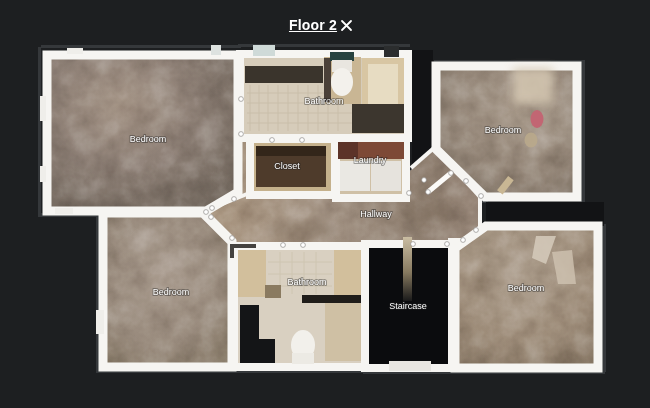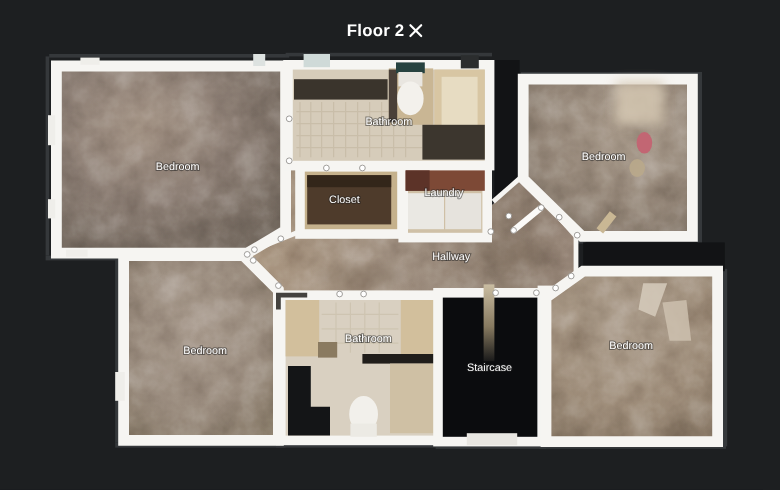--- a/index.html
+++ b/index.html
@@ -337,18 +337,18 @@
 
 <text x="307" y="285">Bathroom</text>
 
 <text x="408" y="309">Staircase</text>
 
 <text x="526" y="291">Bedroom</text>
 </g>
 </svg>
 
 <div class="hdr" style="left:0;width:650px;">
-      <span style="position:absolute;left:0;width:626px;text-align:center;top:0;">Floor 2</span>
+      <span style="position:absolute;left:0;width:626px;text-align:center;top:0;text-decoration:underline;">Floor 2</span>
 <svg style="position:absolute;left:340px;top:2px;" width="13" height="13" viewBox="0 0 13 13">
         <path d="M2,2 L11,11 M11,2 L2,11" stroke="#fff" stroke-width="1.8" stroke-linecap="round"></path>
       </svg>
     </div>
 </div>
 
 </body></html>

